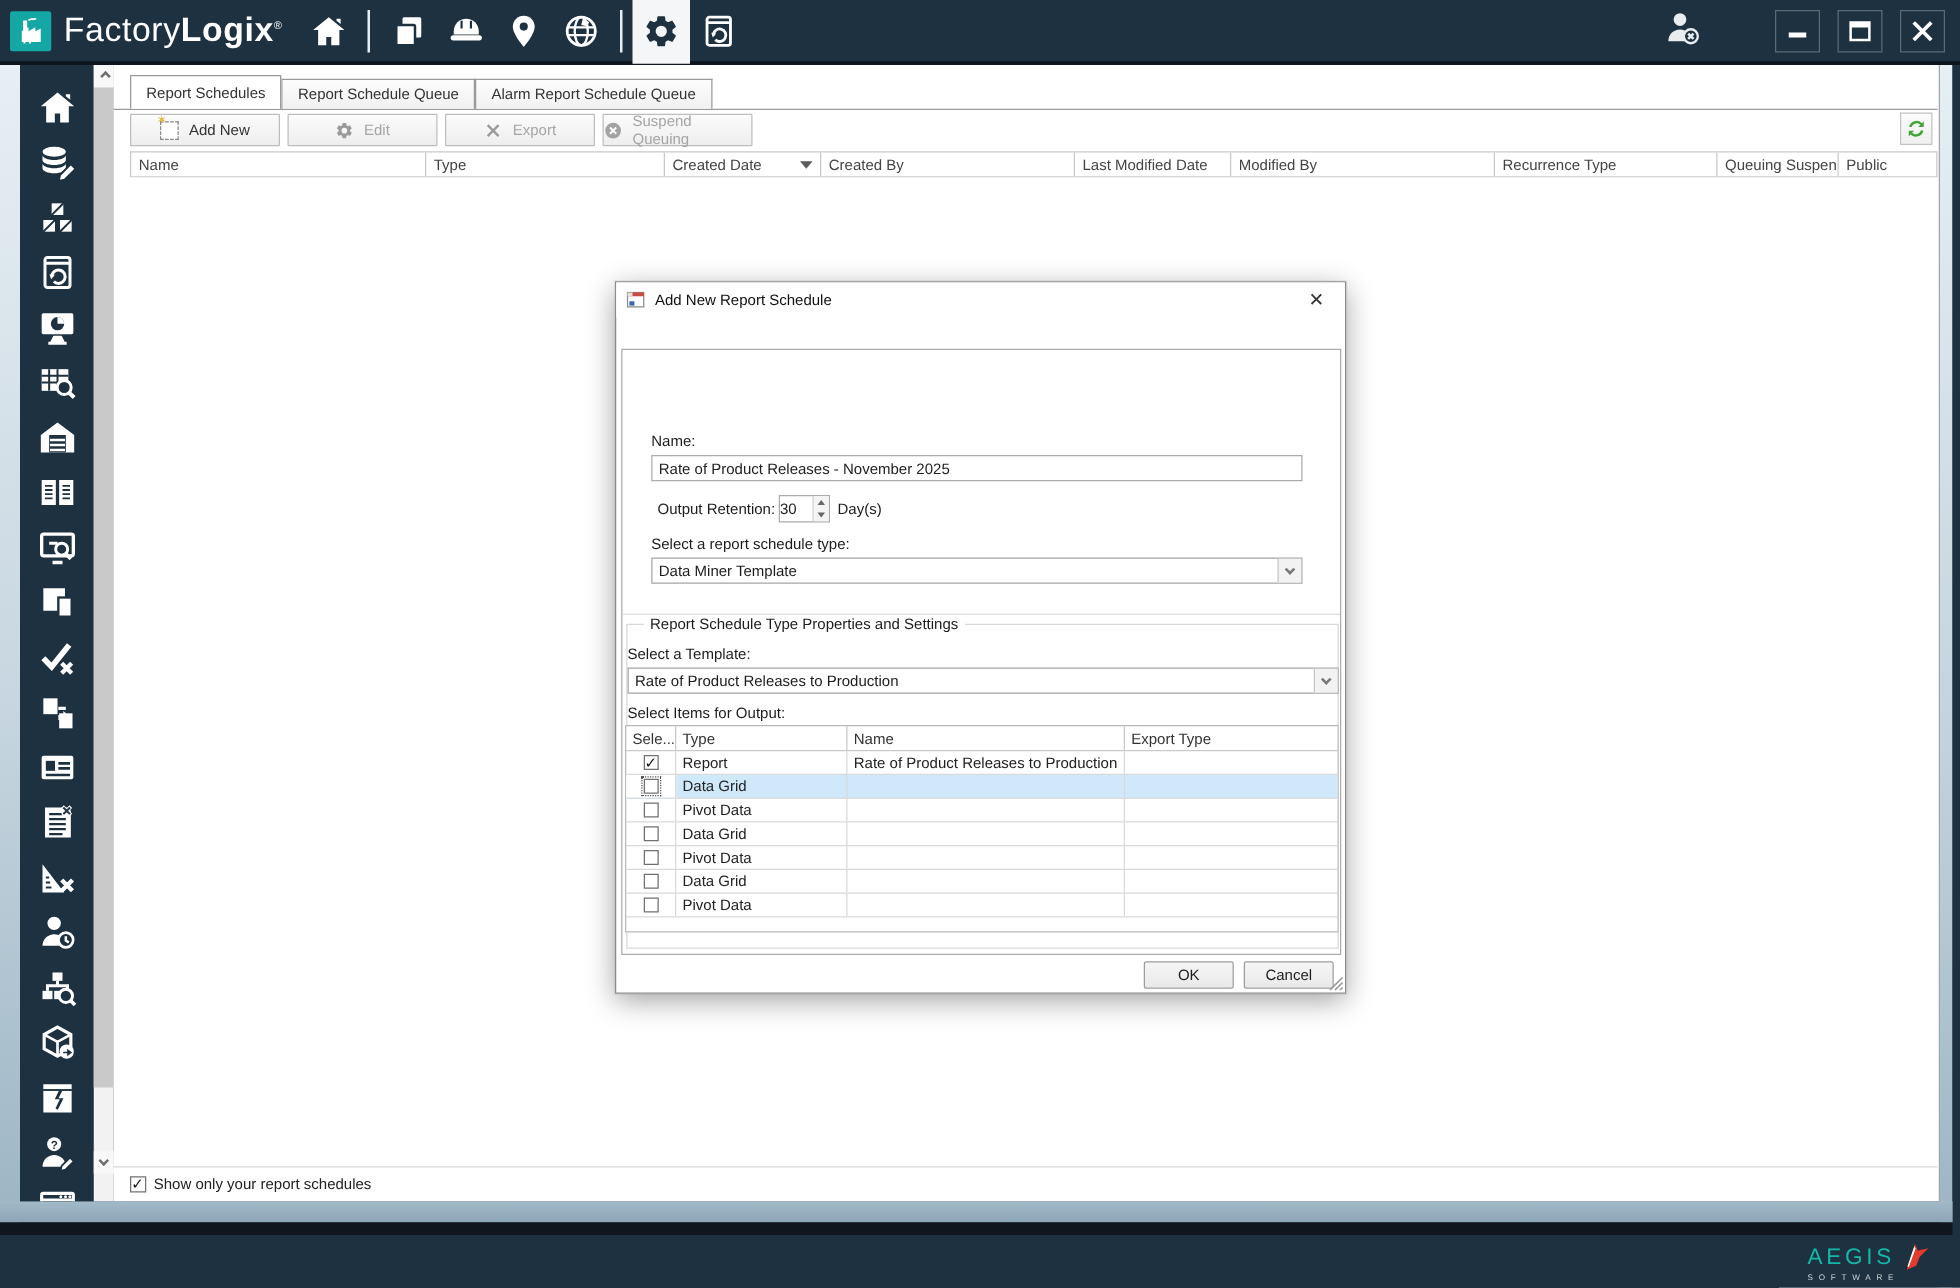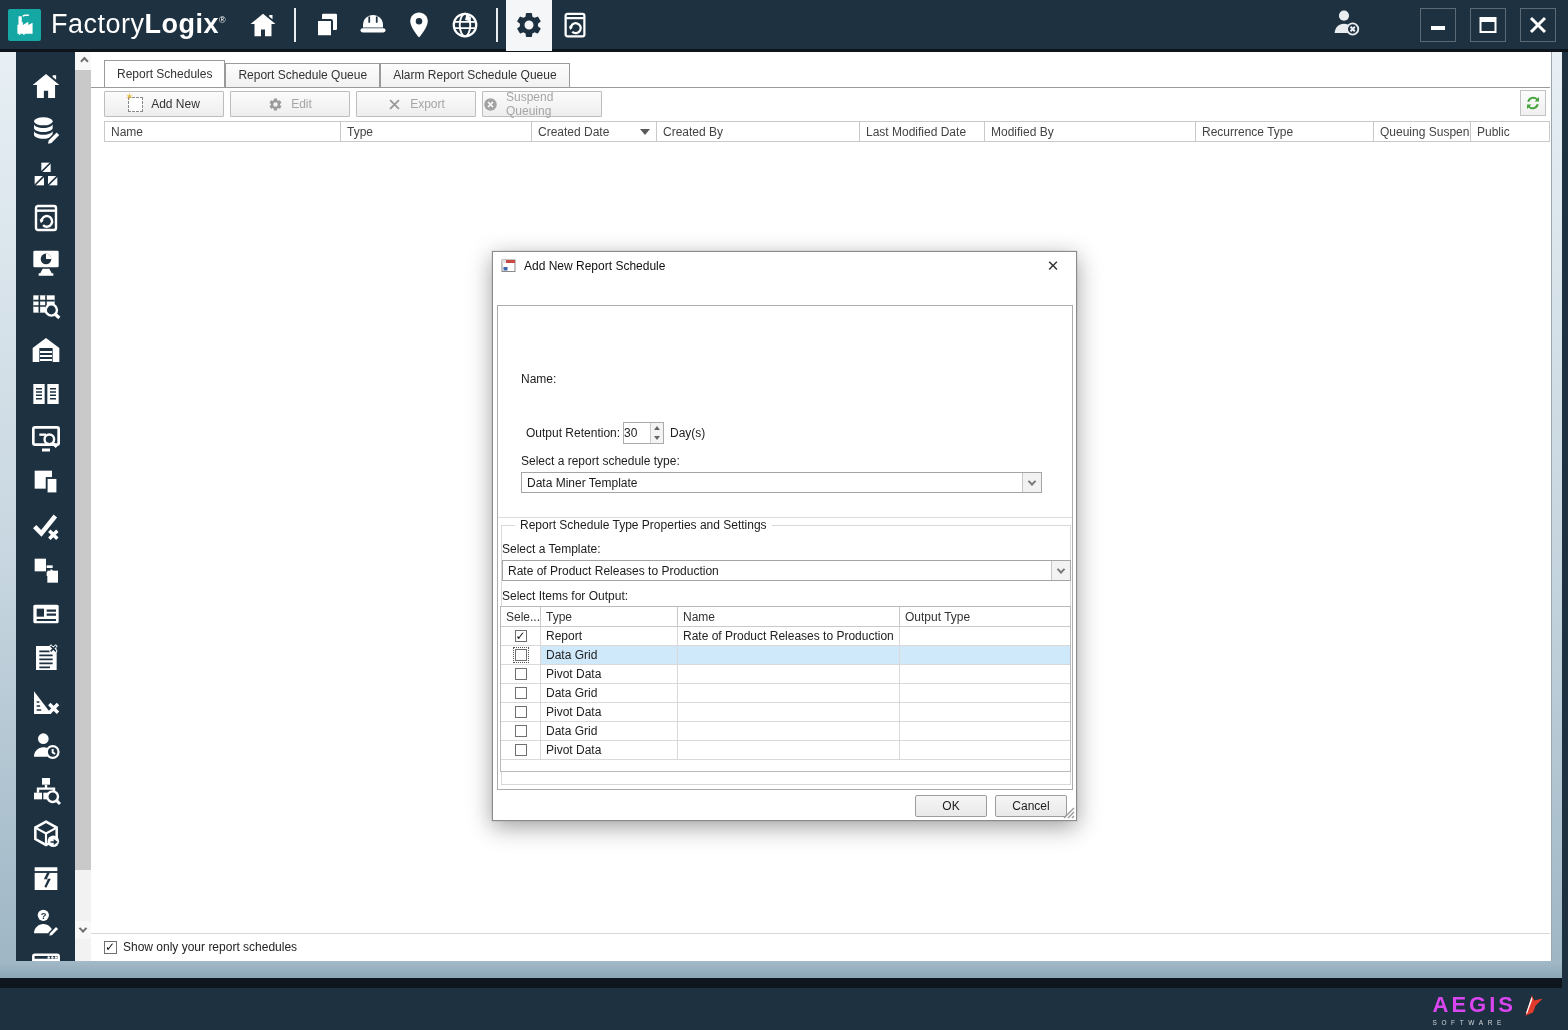--- a/index.html
+++ b/index.html
@@ -63,25 +63,25 @@
 
   .cb { width:13px; height:13px; border:1px solid #707070; background:#fff; position:relative; display:inline-block; cursor:pointer; }
   .cb.checked:after { content:"✓"; position:absolute; left:0px; top:-2px; font-size:12px; font-weight:bold; color:#111; }
   .cb.focused { outline:1px dotted #555; outline-offset:1px; }
 
   
   .footer { position:absolute; left:0; top:978px; width:1568px; height:52px; background:#1d3140; }
   .footer-dark { position:absolute; left:0; top:0; width:1562px; height:10px; background:#10161d; }
   .aegis { position:absolute; right:22px; top:14px; display:flex; flex-direction:column; align-items:flex-start; }
   .aegis-row { display:flex; align-items:center; gap:4px; }
-  .aegis-name { color:#d946ef; font-size:22px; font-weight:bold; letter-spacing:3px; }
+  .aegis-name { color:#14b8a6; font-size:18px; font-weight:normal; letter-spacing:3px; }
   .aegis-sub { color:#cfd6db; font-size:6.5px; letter-spacing:4.6px; margin-top:1px; }
 
   
-  .dialog { position:absolute; left:492px; top:225px; width:585px; height:570px; background:#fff; border:1px solid #8b8b8b; box-shadow:0 6px 22px rgba(0,0,0,.38), 0 0 0 1px rgba(0,0,0,.05);margin-top:26px; }
+  .dialog { position:absolute; left:492px; top:225px; width:585px; height:570px; background:#fff; border:1px solid #8b8b8b; box-shadow:0 6px 22px rgba(0,0,0,.38), 0 0 0 1px rgba(0,0,0,.05); }
   .dlg-title { height:28px; display:flex; align-items:center; gap:7px; padding:0 8px; background:#fff; }
   .dlg-title .t { font-size:12px; color:#111; }
   .dlg-close { margin-left:auto; width:30px; height:26px; display:flex; align-items:center; justify-content:center; color:#333; font-size:15px; cursor:pointer; }
   .dlg-tabs { position:absolute; left:4px; top:30px; display:flex; align-items:flex-end; height:23px; }
   .dtab { border:1px solid #acacac; border-bottom:none; background:linear-gradient(#fefefe,#f2f2f2); padding:3px 11px 4px; height:21px; color:#222; cursor:pointer; white-space:nowrap; }
   .dtab.active { background:#fff; height:23px; padding-top:5px; z-index:2; position:relative; }
   .dlg-page { position:absolute; left:4px; top:53px; width:576px; height:485px; border:1px solid #acacac; background:#fff; }
   .dlg-label { position:absolute; color:#1c1c1c; white-space:nowrap; }
   .txt-input { position:absolute; height:21px; border:1px solid #ababab; padding:0 5px; font:12px "Liberation Sans",sans-serif; color:#222; background:#fff; }
   .spinner { position:absolute; width:41px; height:22px; border:1px solid #ababab; display:flex; background:#fff; }
@@ -583,20 +583,21 @@
   <div class="dialog">
     <div class="dlg-title">
       <svg width="16" height="16">
           <use href="#i-form"></use>
         </svg>
       <span class="t">Add New Report Schedule</span>
       <span class="dlg-close">✕</span>
     </div>
     <div class="dlg-page">
       <span class="dlg-label" style="left:23px;top:66px">Name:</span>
+      <input class="txt-input" style="left: 23px; top: 84px; width: 521px;" value="Rate of Product Releases - November 2025">
       <span class="dlg-label" style="left:28px;top:120px">Output Retention:</span>
       <div class="spinner" style="left:125px;top:116px">
         <div class="spin-val">30</div>
         <div class="spin-btns">
           <div class="spin-b">
               <span class="tri-up"></span>
             </div>
           <div class="spin-b">
               <span class="tri-dn"></span>
             </div>
@@ -623,21 +624,21 @@
             <span class="cchev"></span>
           </span>
       </div>
       <span class="dlg-label" style="left:4px;top:283px">Select Items for Output:</span>
 
       <div class="items-grid">
         <div class="ig-head">
           <div class="ig-hc w0">Sele...</div>
           <div class="ig-hc w1">Type</div>
           <div class="ig-hc w2">Name</div>
-          <div class="ig-hc w3">Output Type</div>
+          <div class="ig-hc w3">Export Type</div>
         </div>
         <div class="ig-row">
           <div class="ig-c cbc w0">
               <span class="cb checked"></span>
             </div>
           <div class="ig-c w1">Report</div>
           <div class="ig-c w2">Rate of Product Releases to Production</div>
           <div class="ig-c w3"></div>
         </div>
         <div class="ig-row sel">

